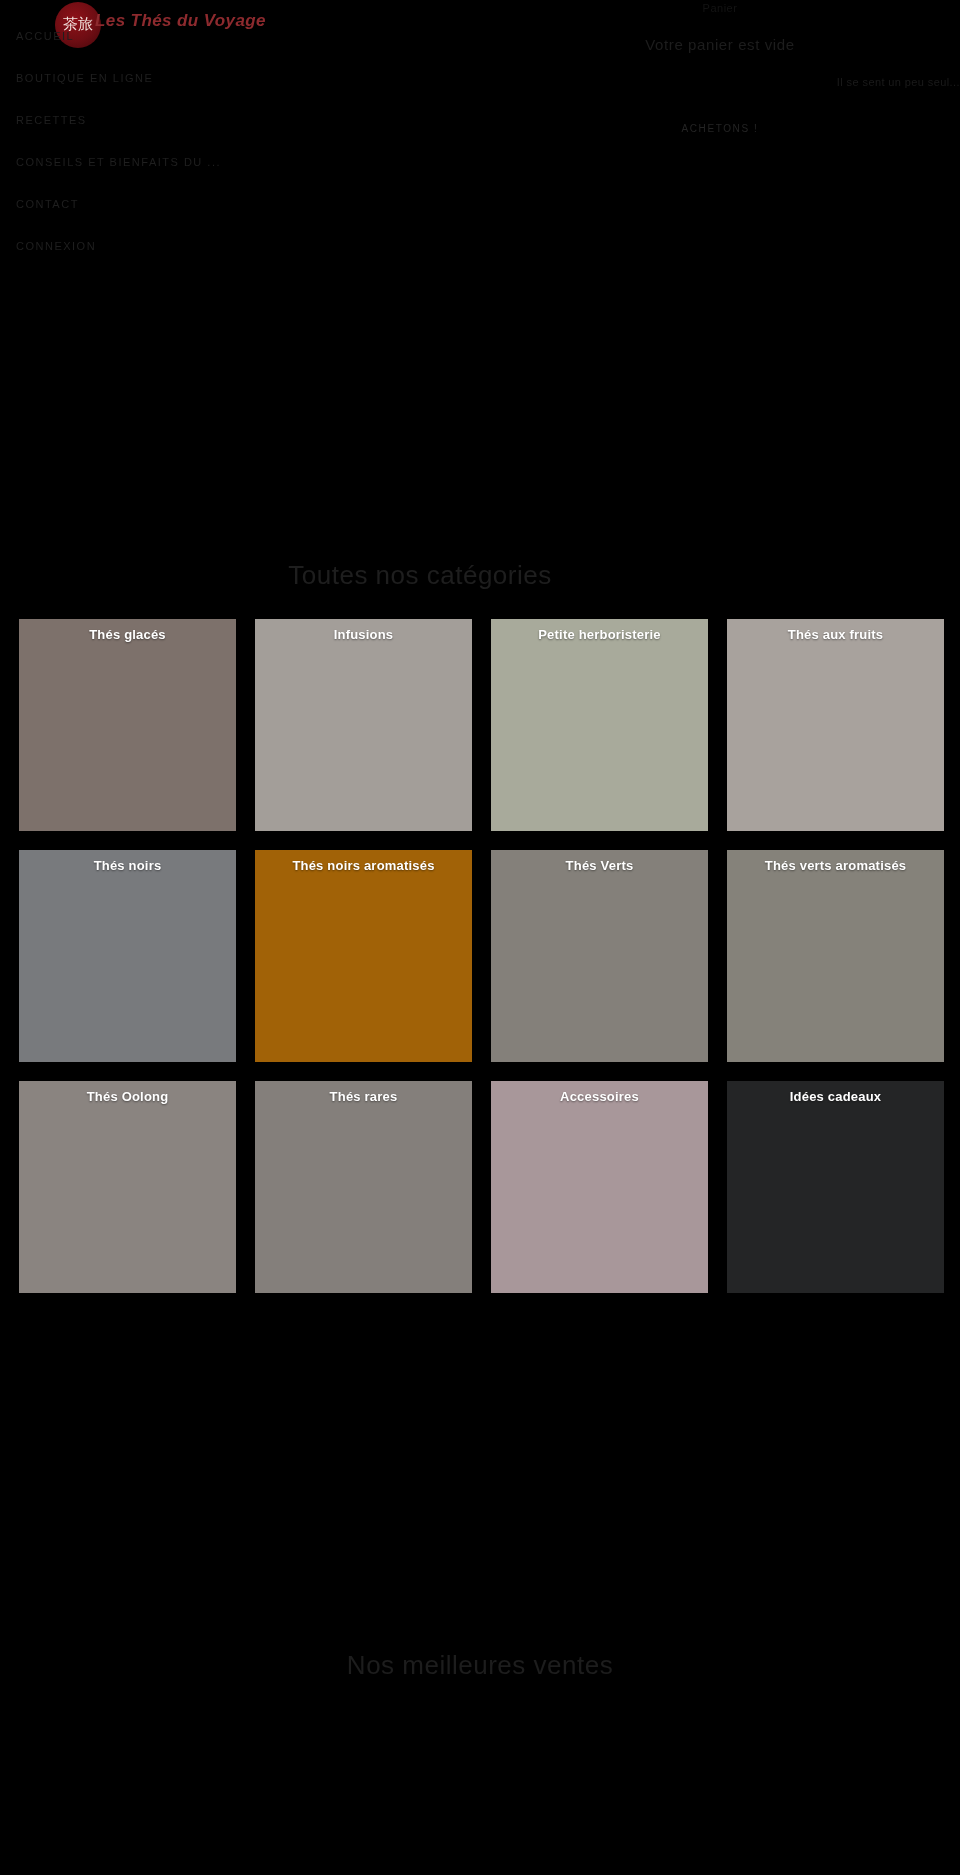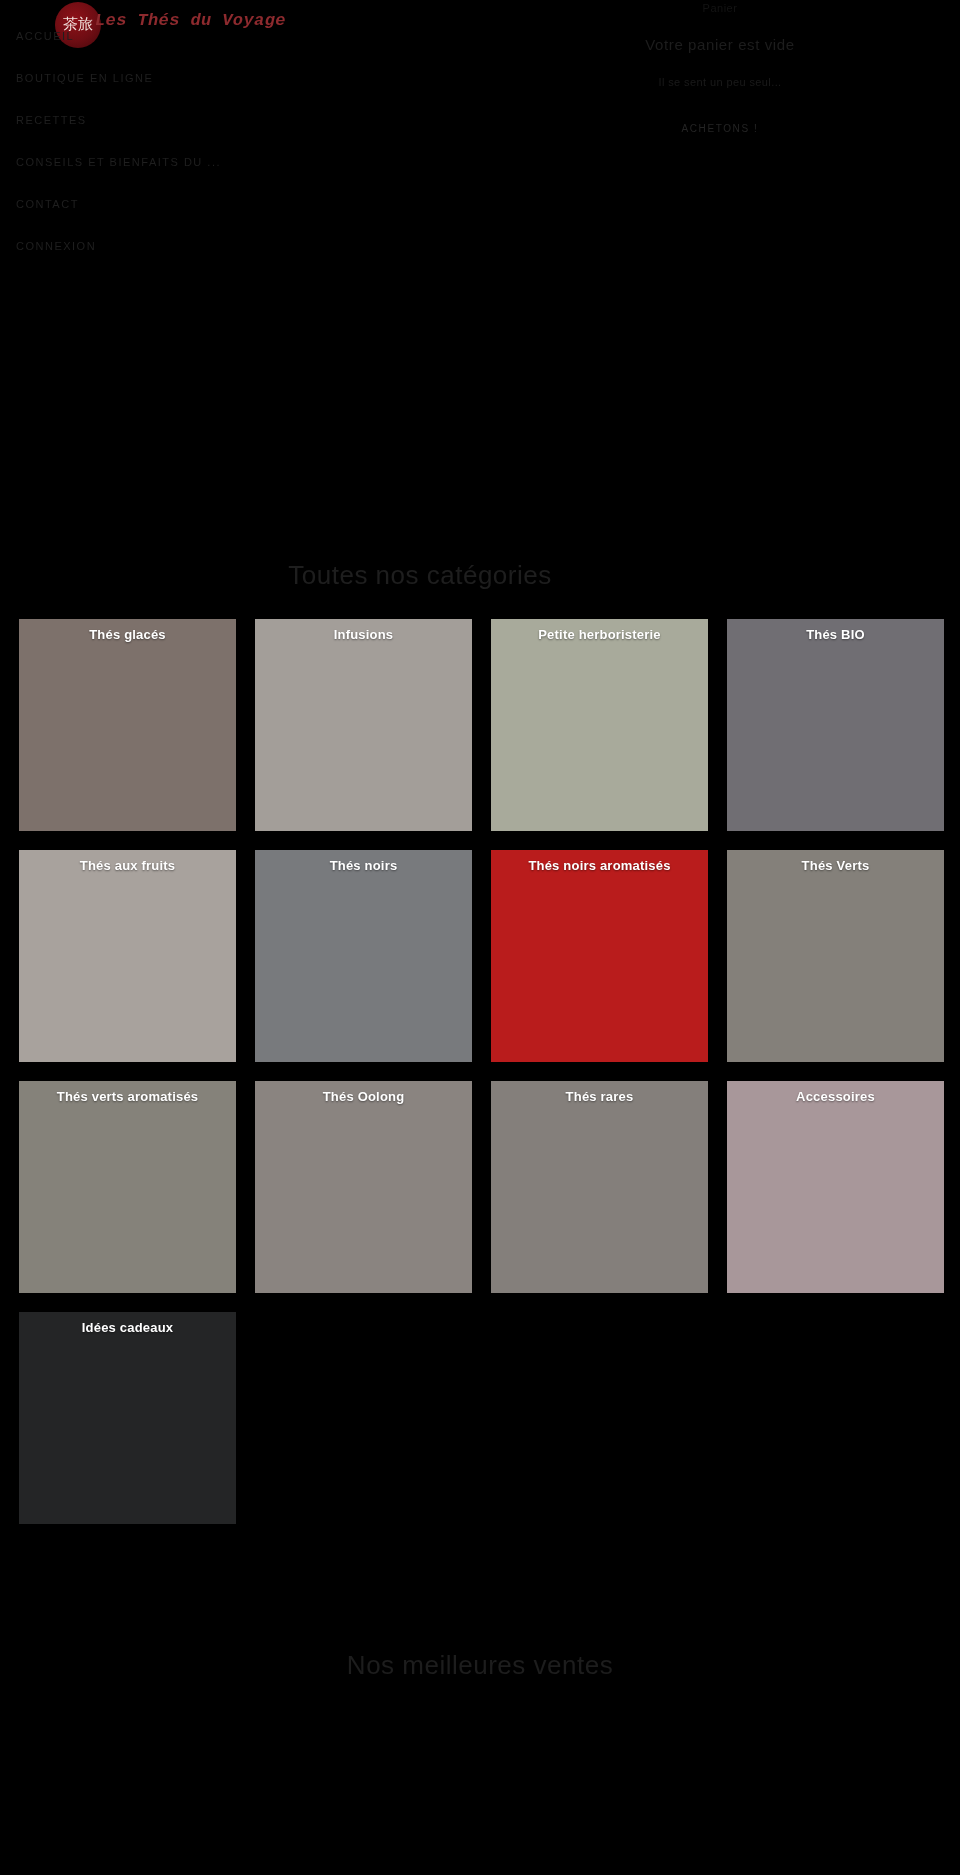--- a/index.html
+++ b/index.html
@@ -43,21 +43,21 @@
     line-height: 1;
     letter-spacing: 0px;
     font-family: "DejaVu Sans", sans-serif;
     transform: translateY(-1px);
   }
   .logo-wordmark {
     position: absolute;
     left: 40px;
     top: 9px;
     color: #8d2a2e;
-    font-family: Liberation Mono, monospace;
+    font-family: Liberation Sans, sans-serif;
     font-style: italic;
     font-size: 17px;
     font-weight: bold;
     letter-spacing: 0.4px;
     white-space: nowrap;
   }
 
   
   .main-nav {
     position: absolute;
@@ -104,21 +104,21 @@
     text-align: center;
     color: #1d1d1d;
     font-size: 15px;
     letter-spacing: 0.6px;
   }
   .cart-empty-sub {
     position: absolute;
     top: 76px;
     left: 0;
     width: 480px;
-    text-align: center;
+    text-align: right;
     color: #1a1a1a;
     font-size: 11px;
     letter-spacing: 0.4px;
   }
   .cart-cta {
     position: absolute;
     top: 123px;
     left: 0;
     width: 480px;
     text-align: center;
@@ -224,30 +224,27 @@
   <div class="category-grid">
     <a class="category-tile" style="background: rgb(125, 113, 107);">
       <span class="category-tile-label">Thés glacés</span>
     </a>
     <a class="category-tile" style="background: rgb(163, 158, 153);">
       <span class="category-tile-label">Infusions</span>
     </a>
     <a class="category-tile" style="background: rgb(168, 170, 155);">
       <span class="category-tile-label">Petite herboristerie</span>
     </a>
-    <a class="category-tile" style="background: rgb(112, 110, 115);">
-      <span class="category-tile-label">Thés BIO</span>
-    </a>
     <a class="category-tile" style="background: rgb(168, 162, 157);">
       <span class="category-tile-label">Thés aux fruits</span>
     </a>
     <a class="category-tile" style="background: rgb(120, 122, 125);">
       <span class="category-tile-label">Thés noirs</span>
     </a>
-    <a class="category-tile" style="background: #b91c1c; padding-left: 40px;">
+    <a class="category-tile" style="background: #a16207; padding-left: 40px;">
       <span class="category-tile-label">Thés noirs aromatisés</span>
     </a>
     <a class="category-tile" style="background: rgb(132, 128, 122);">
       <span class="category-tile-label">Thés Verts</span>
     </a>
     <a class="category-tile" style="background: rgb(133, 130, 122); padding-left: 14px;">
       <span class="category-tile-label">Thés verts aromatisés</span>
     </a>
     <a class="category-tile" style="background: rgb(138, 132, 128);">
       <span class="category-tile-label">Thés Oolong</span>

